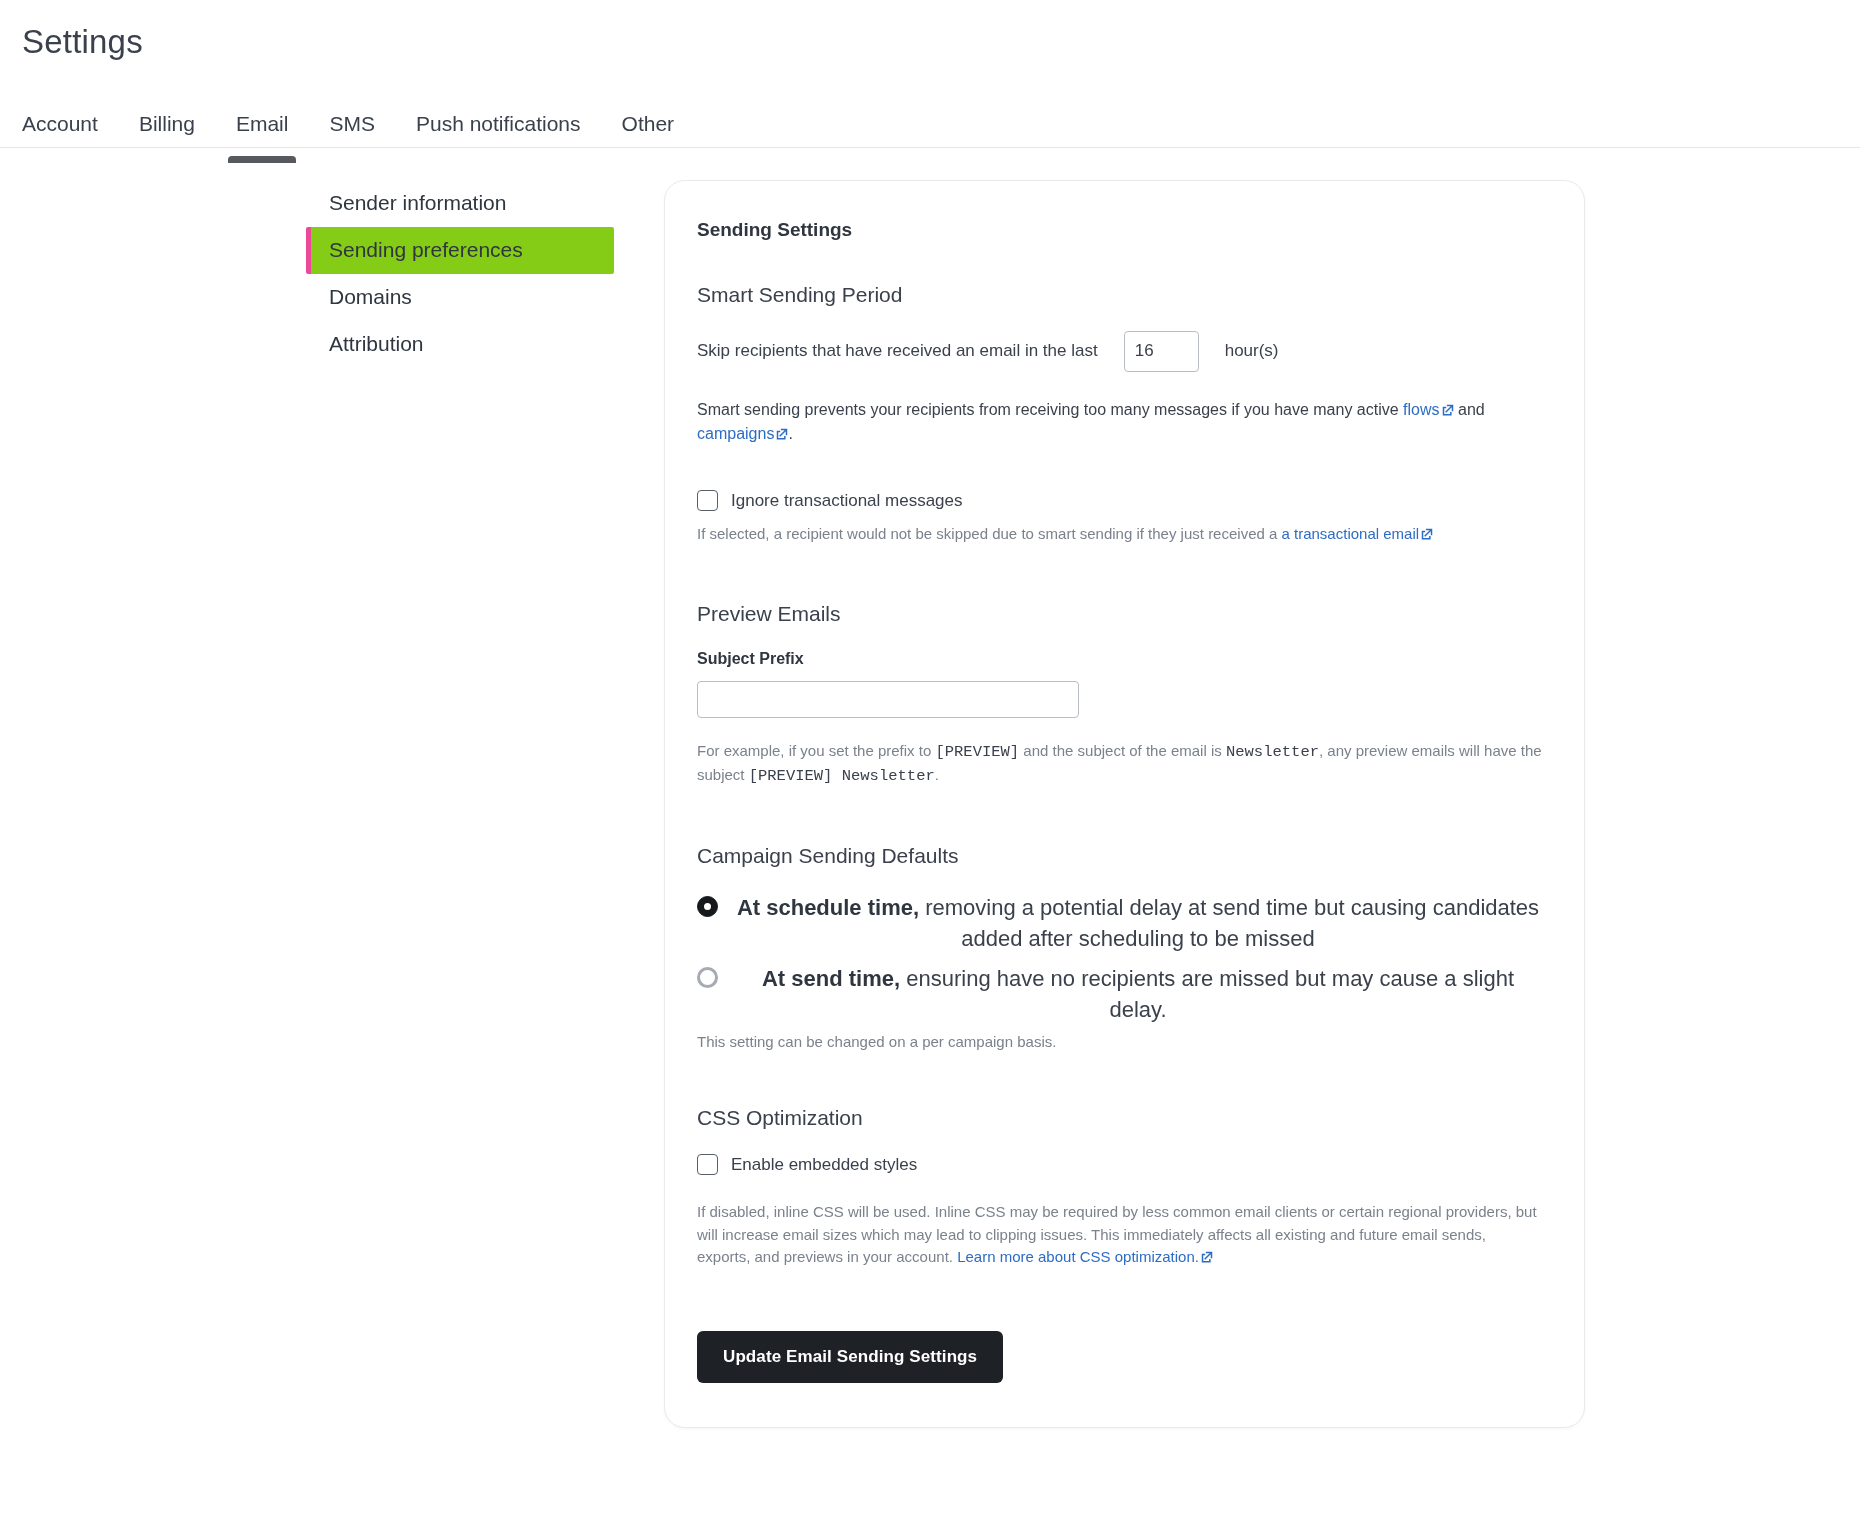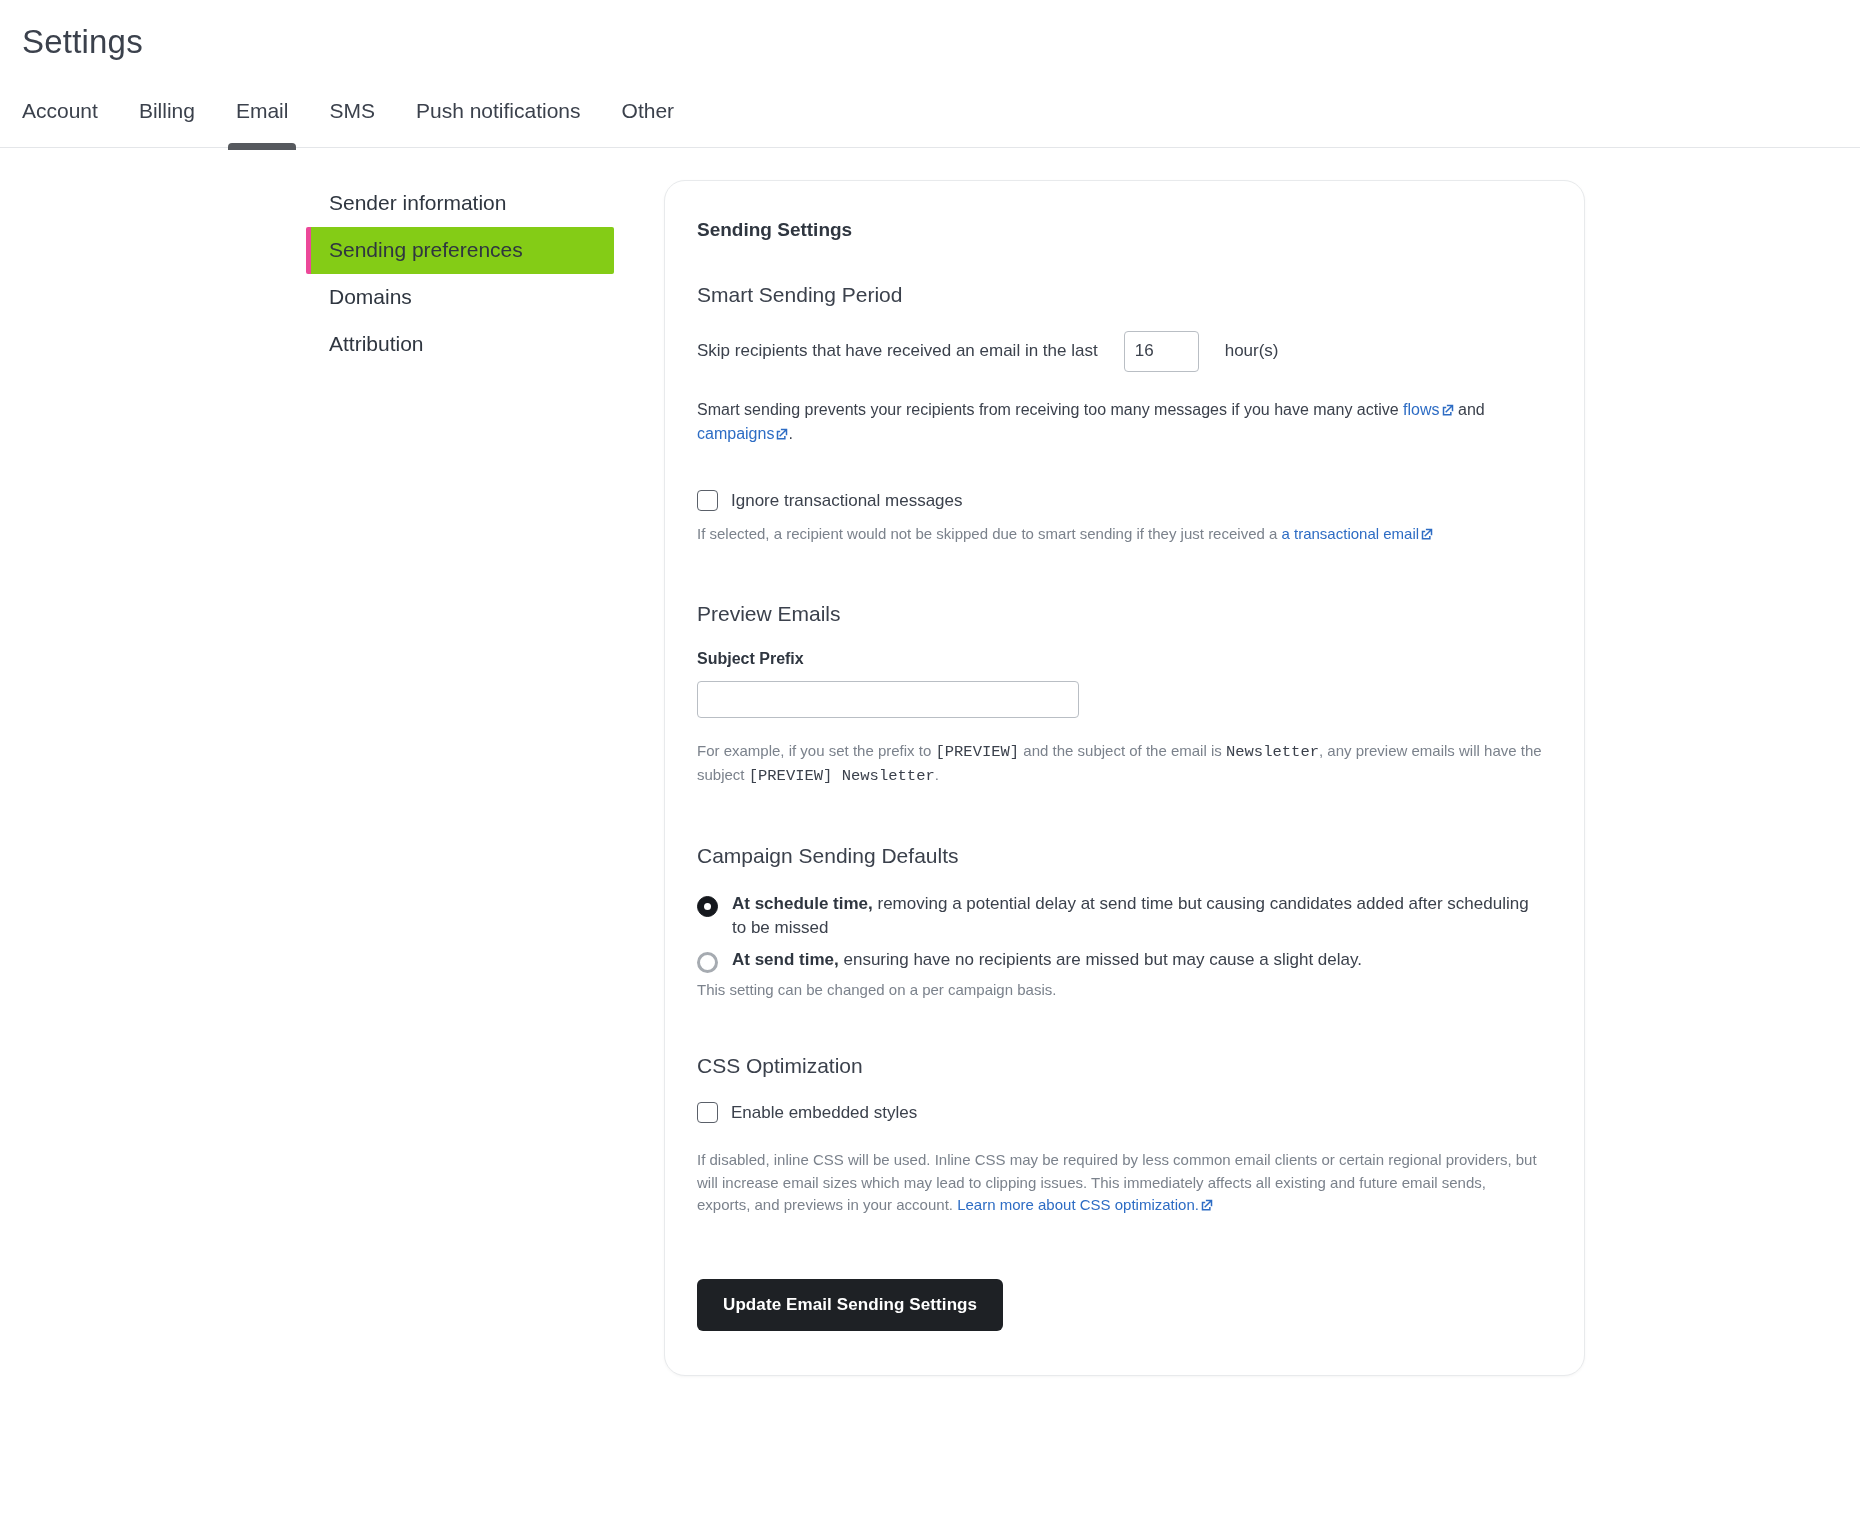--- a/index.html
+++ b/index.html
@@ -31,21 +31,21 @@
 
   .tabs-bar {
     position: relative;
     margin-top: 30px;
     border-bottom: 1px solid #e4e6e9;
     height: 56px;
     padding-left: 22px;
   }
   .tabs {
     display: flex;
-    align-items: flex-start;
+    align-items: center;
     gap: 0;
     height: 100%;
   }
   .tab {
     position: relative;
     font-size: 21px;
     color: #3b414c;
     padding: 0 23px 0 0;
     margin-right: 18px;
     line-height: 1;
@@ -250,24 +250,25 @@
     height: 7px;
     margin: -3.5px 0 0 -3.5px;
     border-radius: 50%;
     background: #fff;
   }
   .radio.off {
     background: #fff;
     border: 3px solid #a6abb1;
   }
   .radio-text {
-    font-size: 17px;
+    font-size: 22px;
     line-height: 1.42;
     color: #3b414c;
     max-width: 815px;
+    text-align: center;
   }
   .radio-text b { font-weight: bold; color: #2f3640; }
 
   .note {
     font-size: 15px;
     color: #7b828c;
     margin: 6px 0 0 0;
   }
 
   

